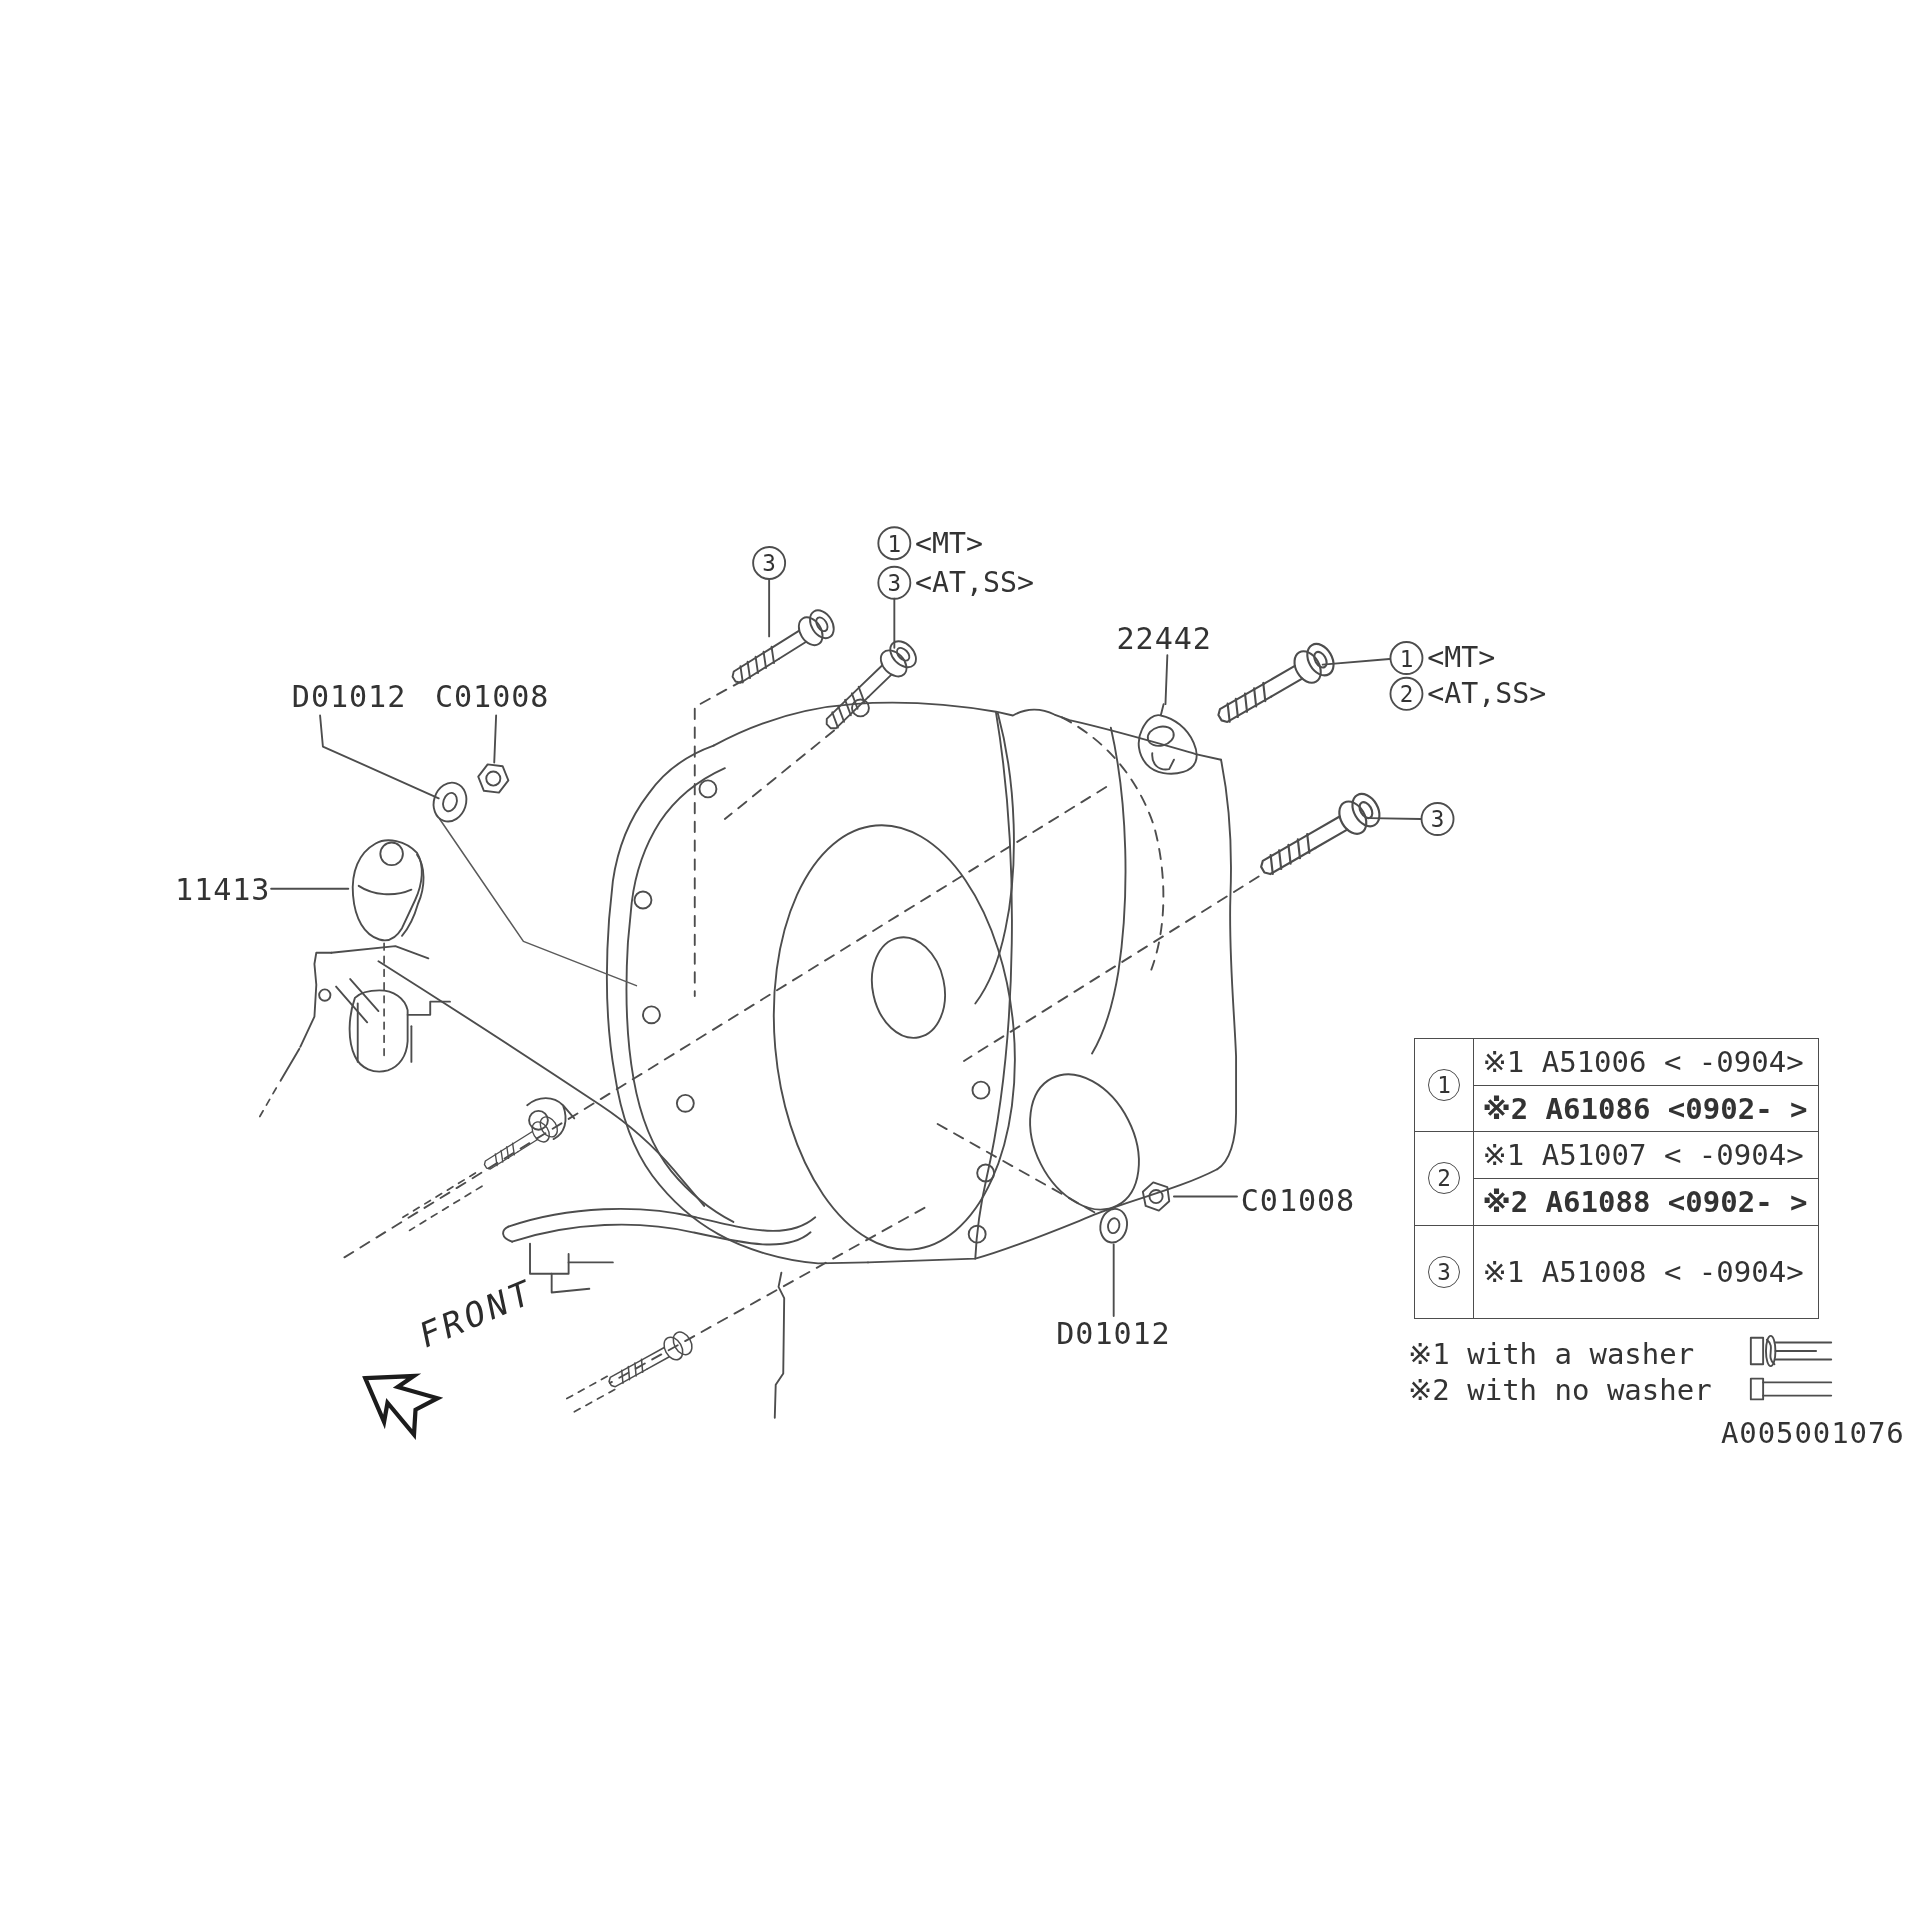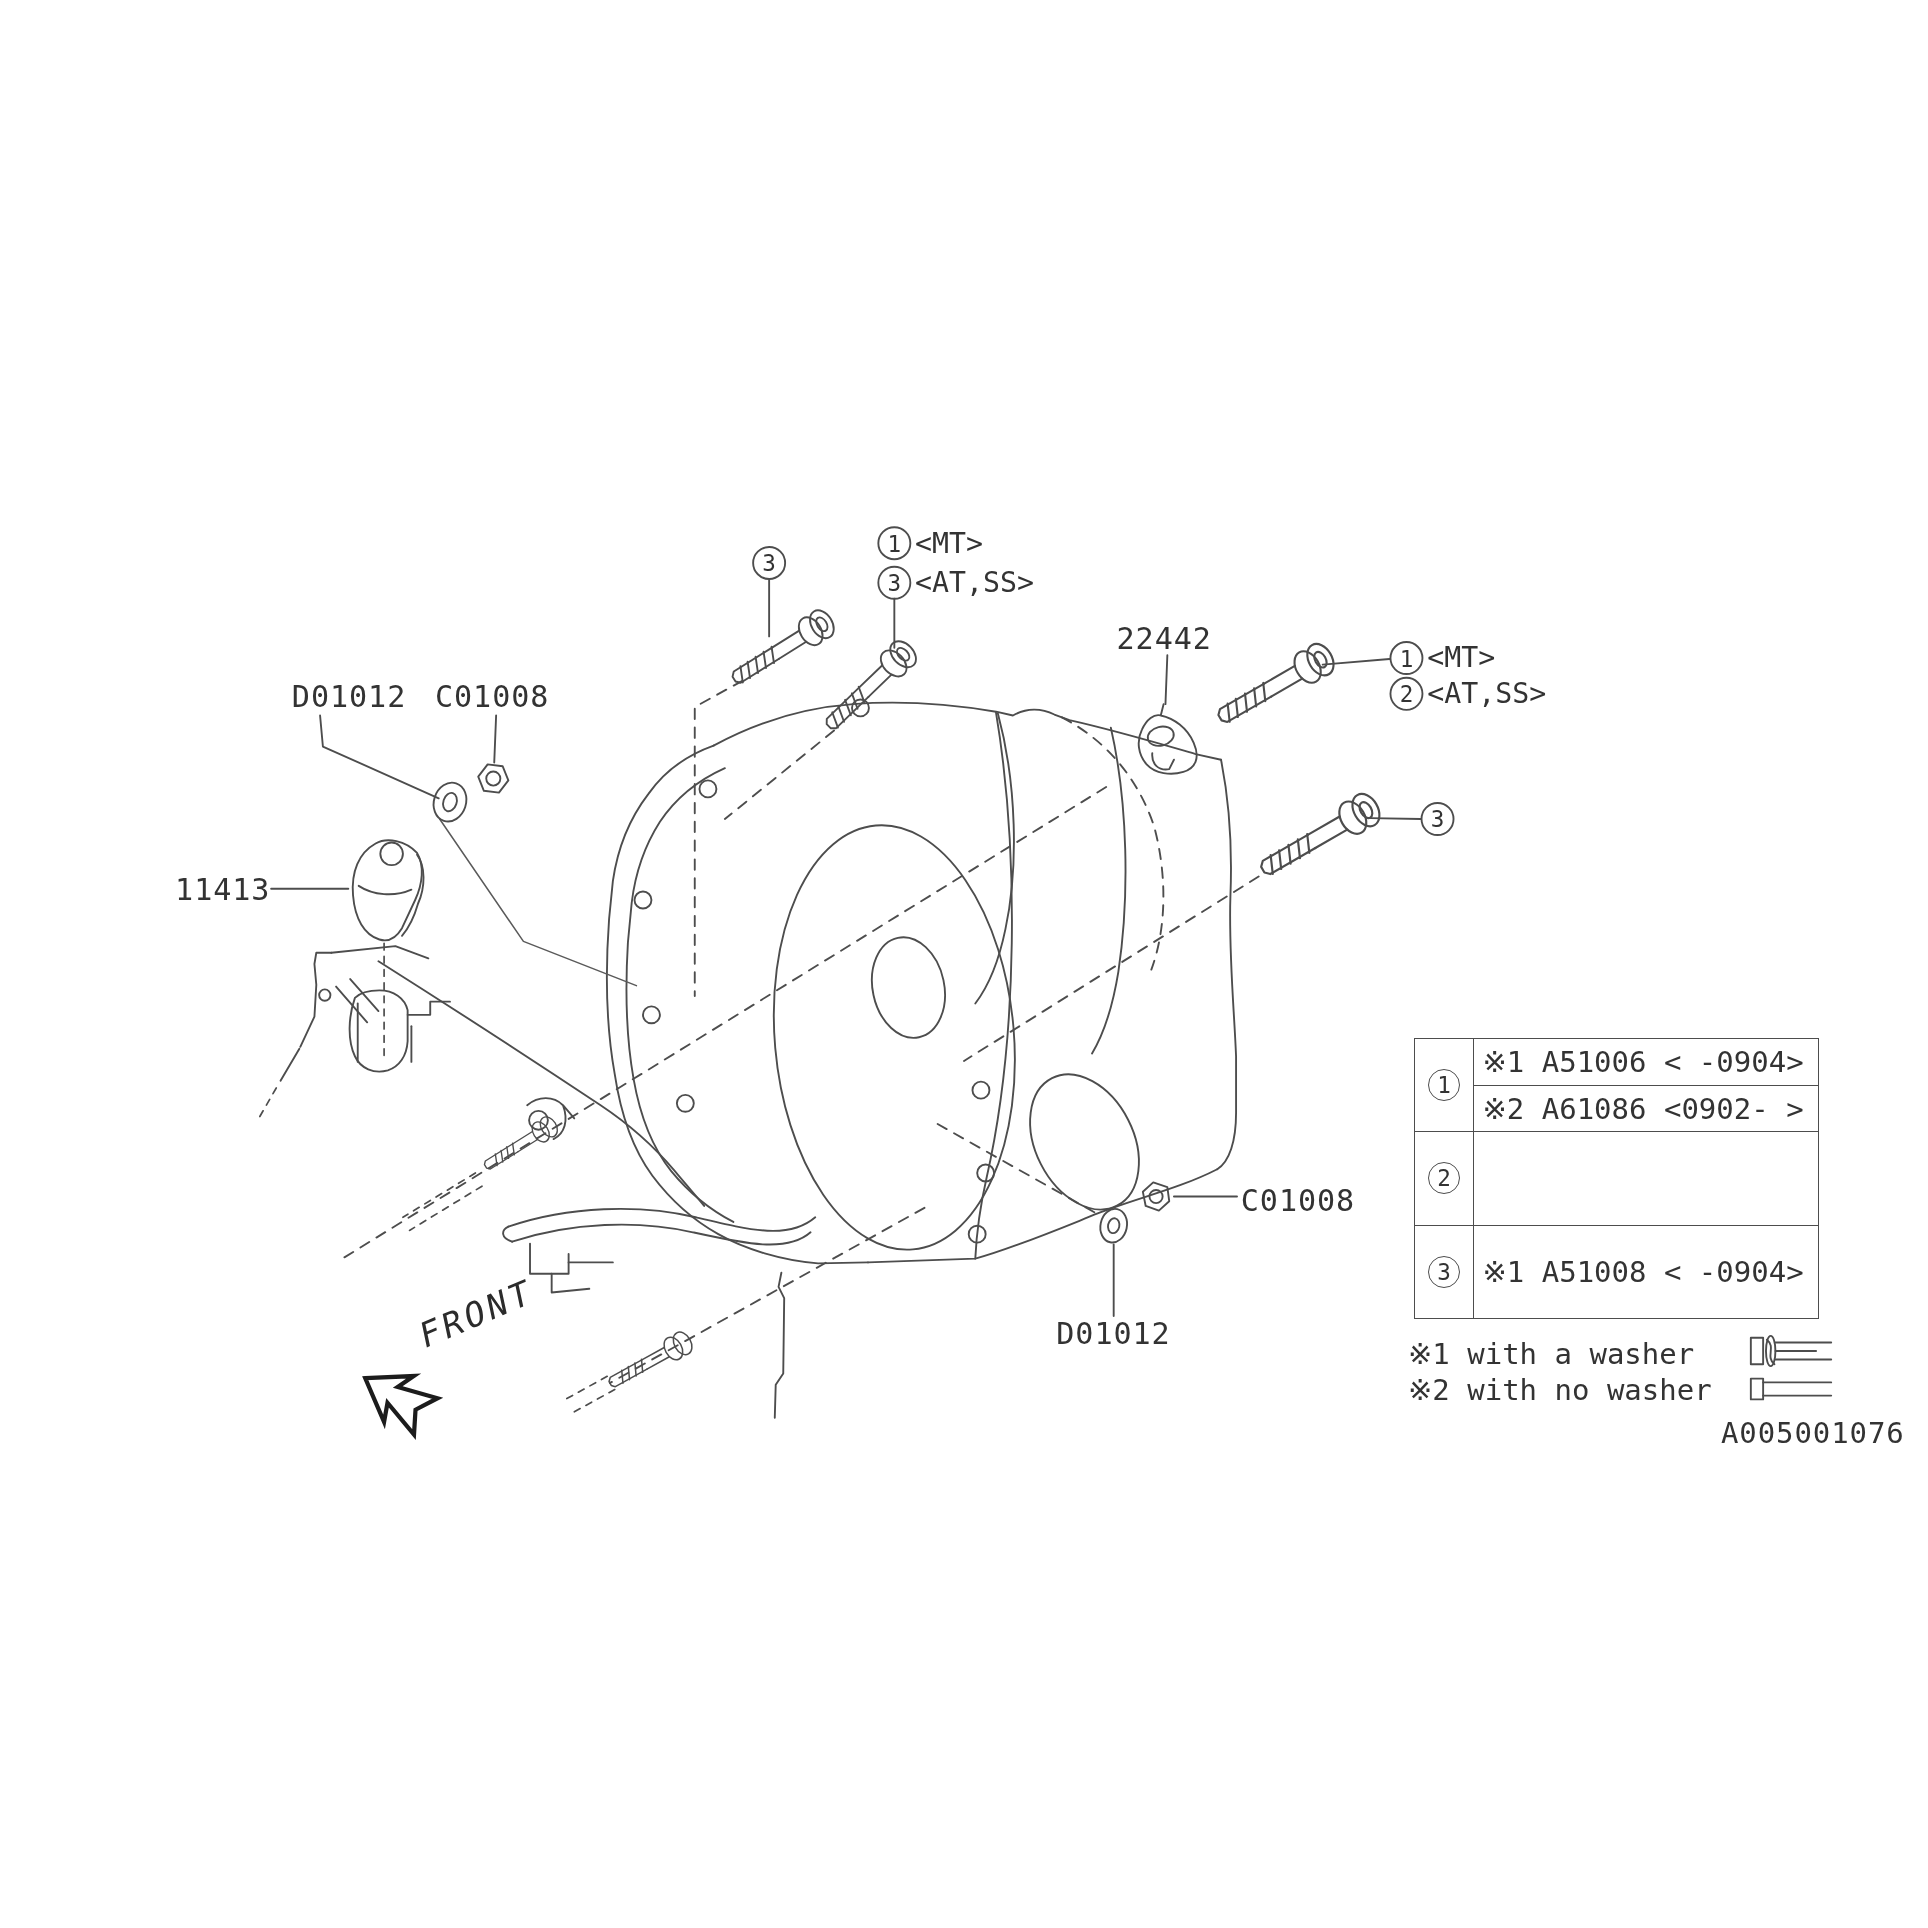--- a/index.html
+++ b/index.html
@@ -28,21 +28,21 @@
   .pgroup { flex:1; display:flex; min-height:0; }
   .pgroup + .pgroup { border-top:1.9px solid #4d4d4d; }
   .pnum { width:58px; border-right:1.9px solid #4d4d4d; display:flex; align-items:center; justify-content:center; }
   .pcircle {
     width:32px; height:32px; border:1.9px solid #4d4d4d; border-radius:50%;
     display:flex; align-items:center; justify-content:center;
     font-size:22.6px; color:#333; box-sizing:border-box;
   }
   .plines { flex:1; display:flex; flex-direction:column; min-width:0; }
   .pline { flex:1; display:flex; align-items:center; padding-left:8.5px; font-size:29px; color:#333; white-space:pre; }
-  .pline + .pline { border-top:1.9px solid #4d4d4d; }
+  .pline + .pline { border-top:1.9px solid #4d4d4d;font-weight:bold; }
 
   .legend-row { position:absolute; left:1408px; font-size:29px; color:#333; white-space:pre; }
   #legend-row-1 { top:1337px;text-align:right; }
   #legend-row-2 { top:1373px; }
   .legend-icon { position:absolute; left:1748px; }
   #legend-icon-1 { top:1333px; }
   #legend-icon-2 { top:1371px; }
   #diagram-id { position:absolute; left:1721px; top:1416px; font-size:29px; color:#333; letter-spacing:0.9px; }
 </style>
 </head>
@@ -251,20 +251,24 @@
     </div>
     <div class="plines">
       <div class="pline">※1 A51006 &lt; -0904&gt;</div>
       <div class="pline">※2 A61086 &lt;0902- &gt;</div>
     </div>
   </div>
   <div class="pgroup">
     <div class="pnum">
       <div class="pcircle">2</div>
     </div>
+    <div class="plines">
+      <div class="pline">※1 A51007 &lt; -0904&gt;</div>
+      <div class="pline">※2 A61088 &lt;0902- &gt;</div>
+    </div>
   </div>
   <div class="pgroup">
     <div class="pnum">
       <div class="pcircle">3</div>
     </div>
     <div class="plines">
       <div class="pline">※1 A51008 &lt; -0904&gt;</div>
     </div>
   </div>
 </div>

